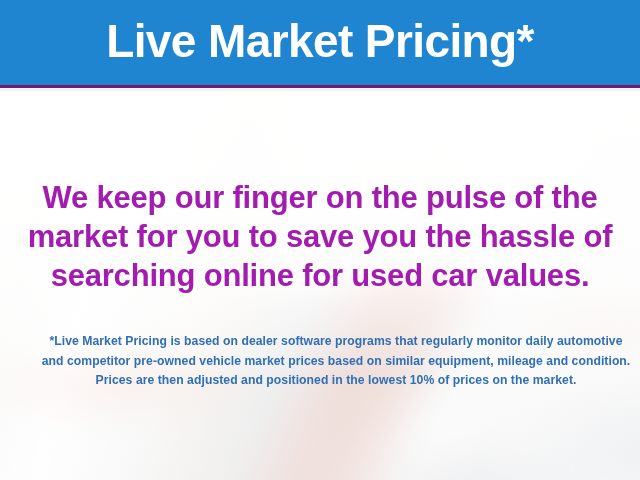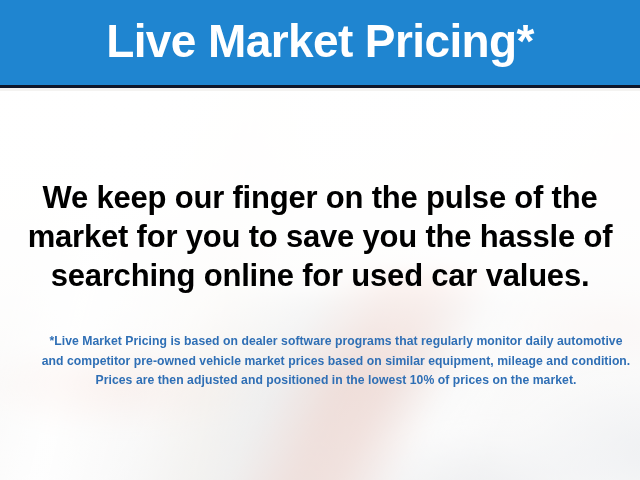--- a/index.html
+++ b/index.html
@@ -93,21 +93,21 @@
   }
 
   
   .header-banner {
     position: absolute;
     left: 0;
     top: 0;
     width: 640px;
     height: 88px;
     background: #1f85d0;
-    border-bottom: 3px solid #0f172a;
+    border-bottom: 3px solid #701a75;
     box-sizing: border-box;
     display: flex;
     align-items: center;
     justify-content: center;
   }
   .header-title {
     color: #ffffff;
     font-size: 46px;
     font-weight: bold;
     letter-spacing: -0.6px;
@@ -126,21 +126,21 @@
     height: 389px;
   }
 
   .headline {
     position: absolute;
     left: 20px;
     top: 87px;
     width: 600px;
     margin: 0;
     text-align: center;
-    color: #000000;
+    color: #a21caf;
     font-size: 31px;
     font-weight: bold;
     line-height: 39px;
     letter-spacing: -0.2px;
   }
 
   .disclaimer {
     position: absolute;
     left: 22px;
     top: 225px;

